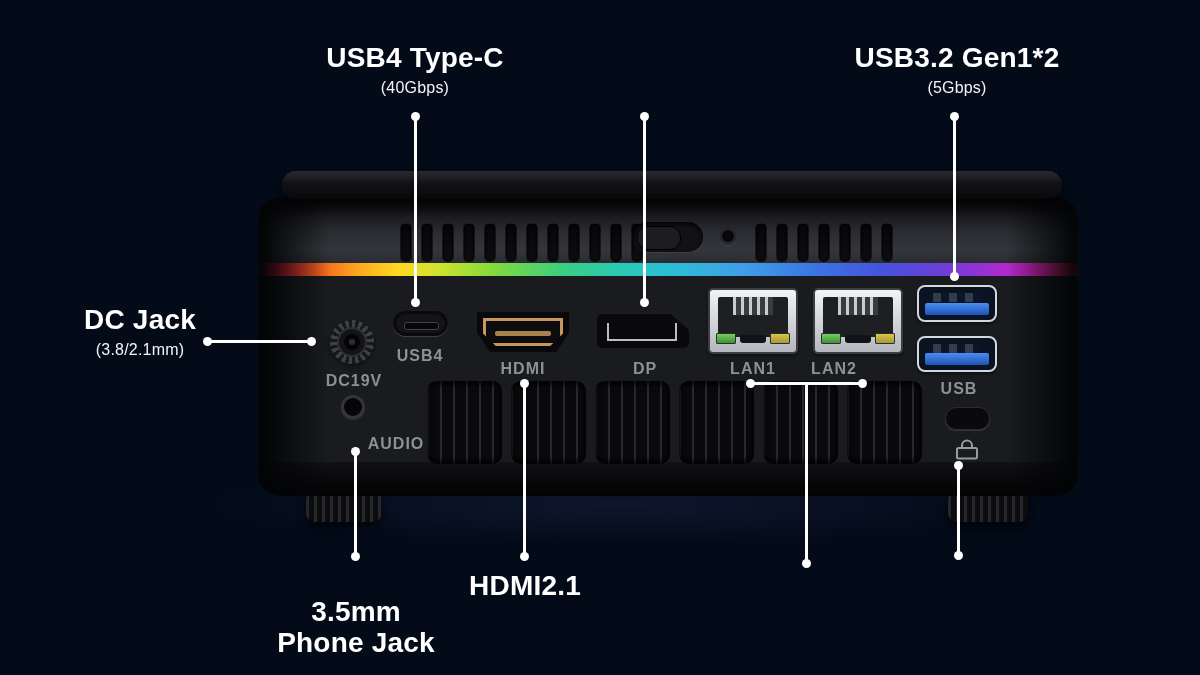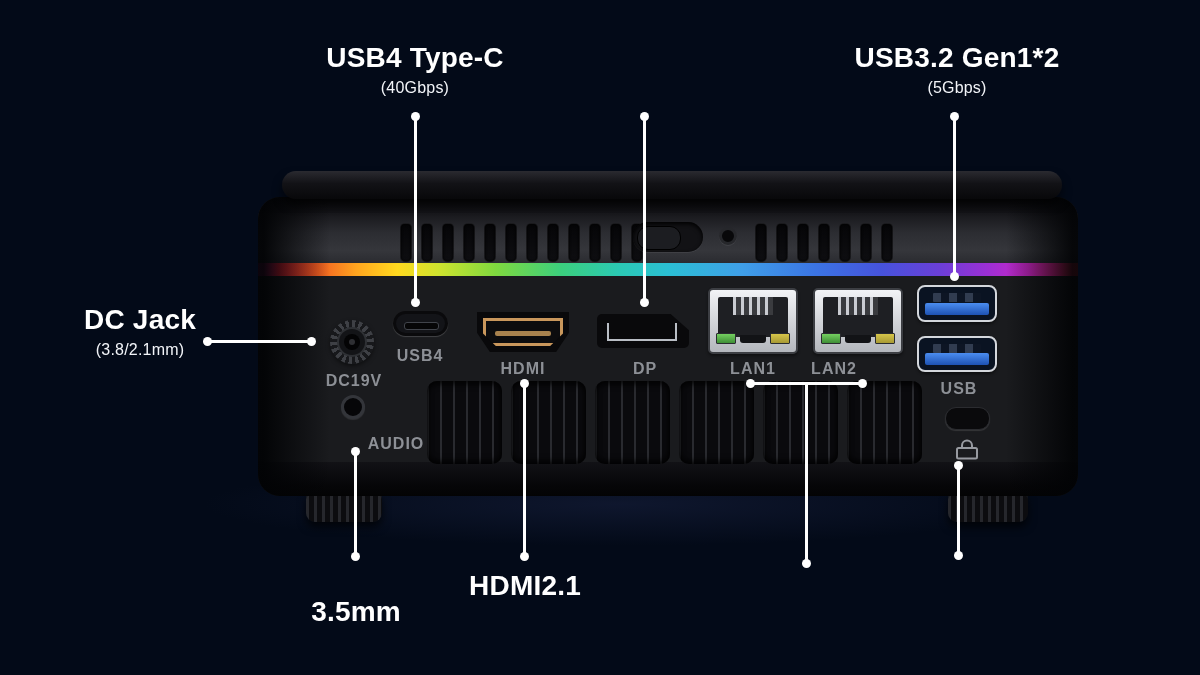--- a/index.html
+++ b/index.html
@@ -257,18 +257,19 @@
   <div class="co" style="left:957px;top:42px;">
     <div class="co-t">USB3.2 Gen1*2</div>
     <div class="co-s">(5Gbps)</div>
   </div>
   <div class="co" style="left:140px;top:304px;">
     <div class="co-t">DC Jack</div>
     <div class="co-s">(3.8/2.1mm)</div>
   </div>
   <div class="co" style="left:356px;top:596px;">
     <div class="co-t">3.5mm</div>
+    <div class="co-t">Phone Jack</div>
   </div>
   <div class="co" style="left:525px;top:570px;">
     <div class="co-t">HDMI2.1</div>
   </div>
 
 </div>
 
 </body></html>

